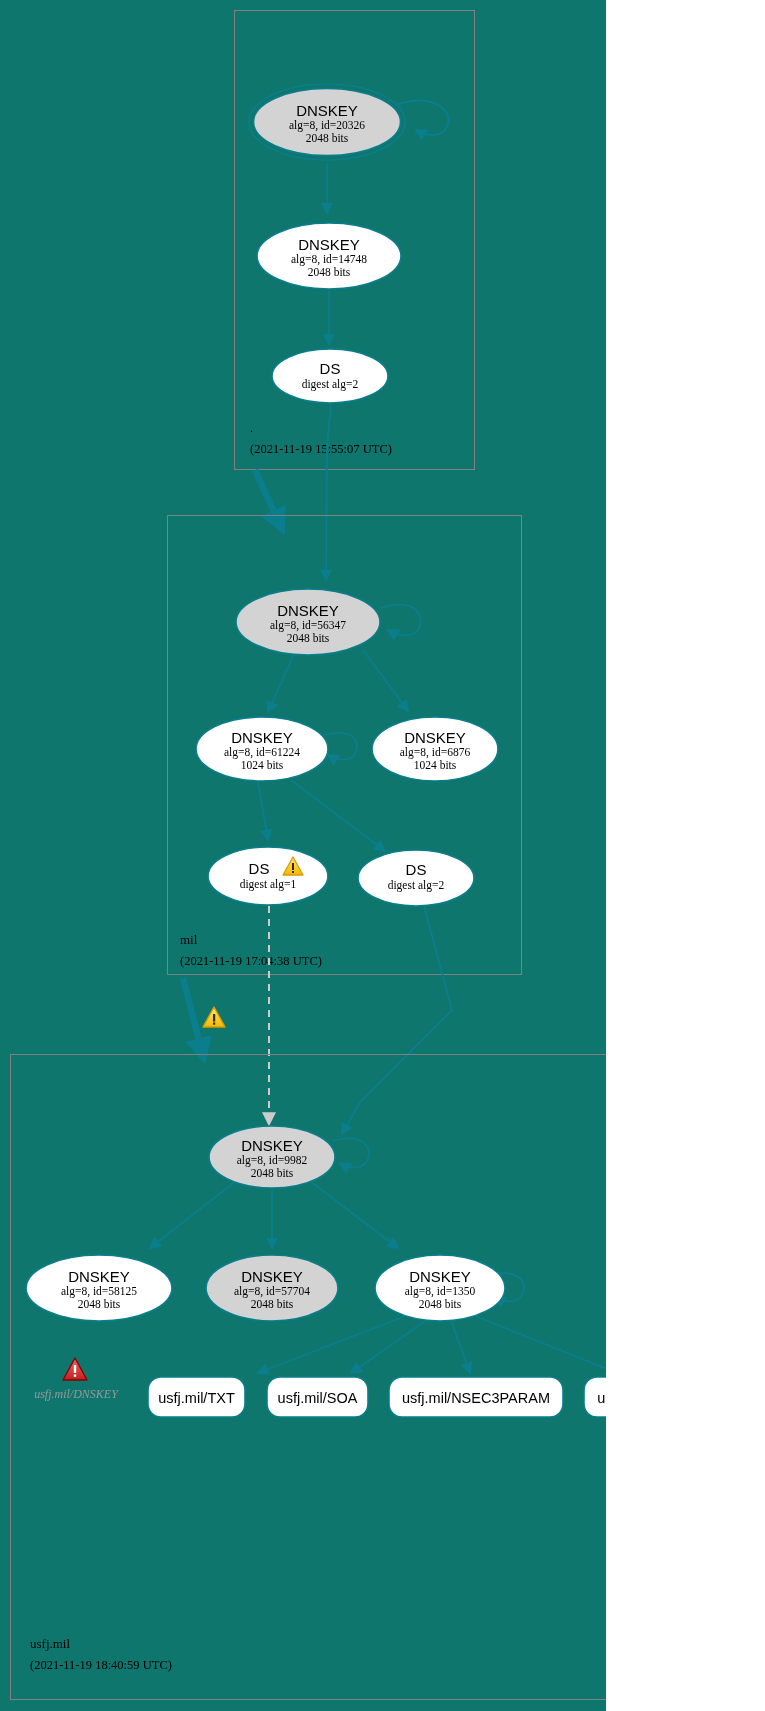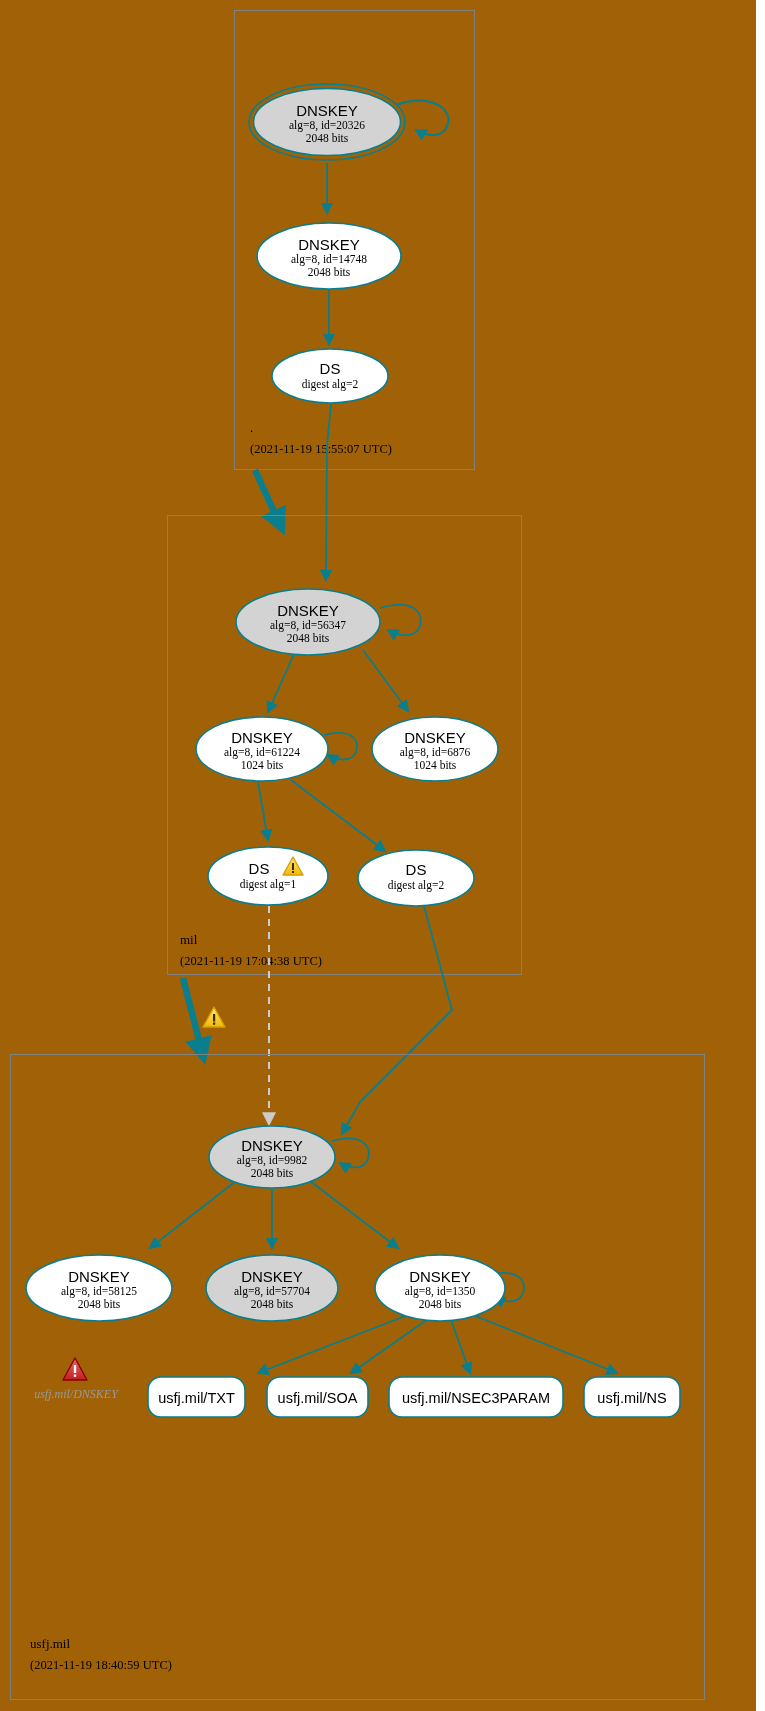--- a/index.html
+++ b/index.html
@@ -5,23 +5,23 @@
   html, body {
     margin: 0;
     padding: 0;
     background: #ffffff;
   }
   body {
     font-family: "Liberation Sans", sans-serif;
   }
   #canvas {
     position: relative;
-    width: 756px;
+    width: 606px;
     height: 1711px;
-    background: #a16207;
+    background: #0f766e;
     overflow: hidden;
   }
   svg#graph {
     position: absolute;
     left: 0;
     top: 0;
     width: 765px;
     height: 1711px;
   }
   .zone-box {

